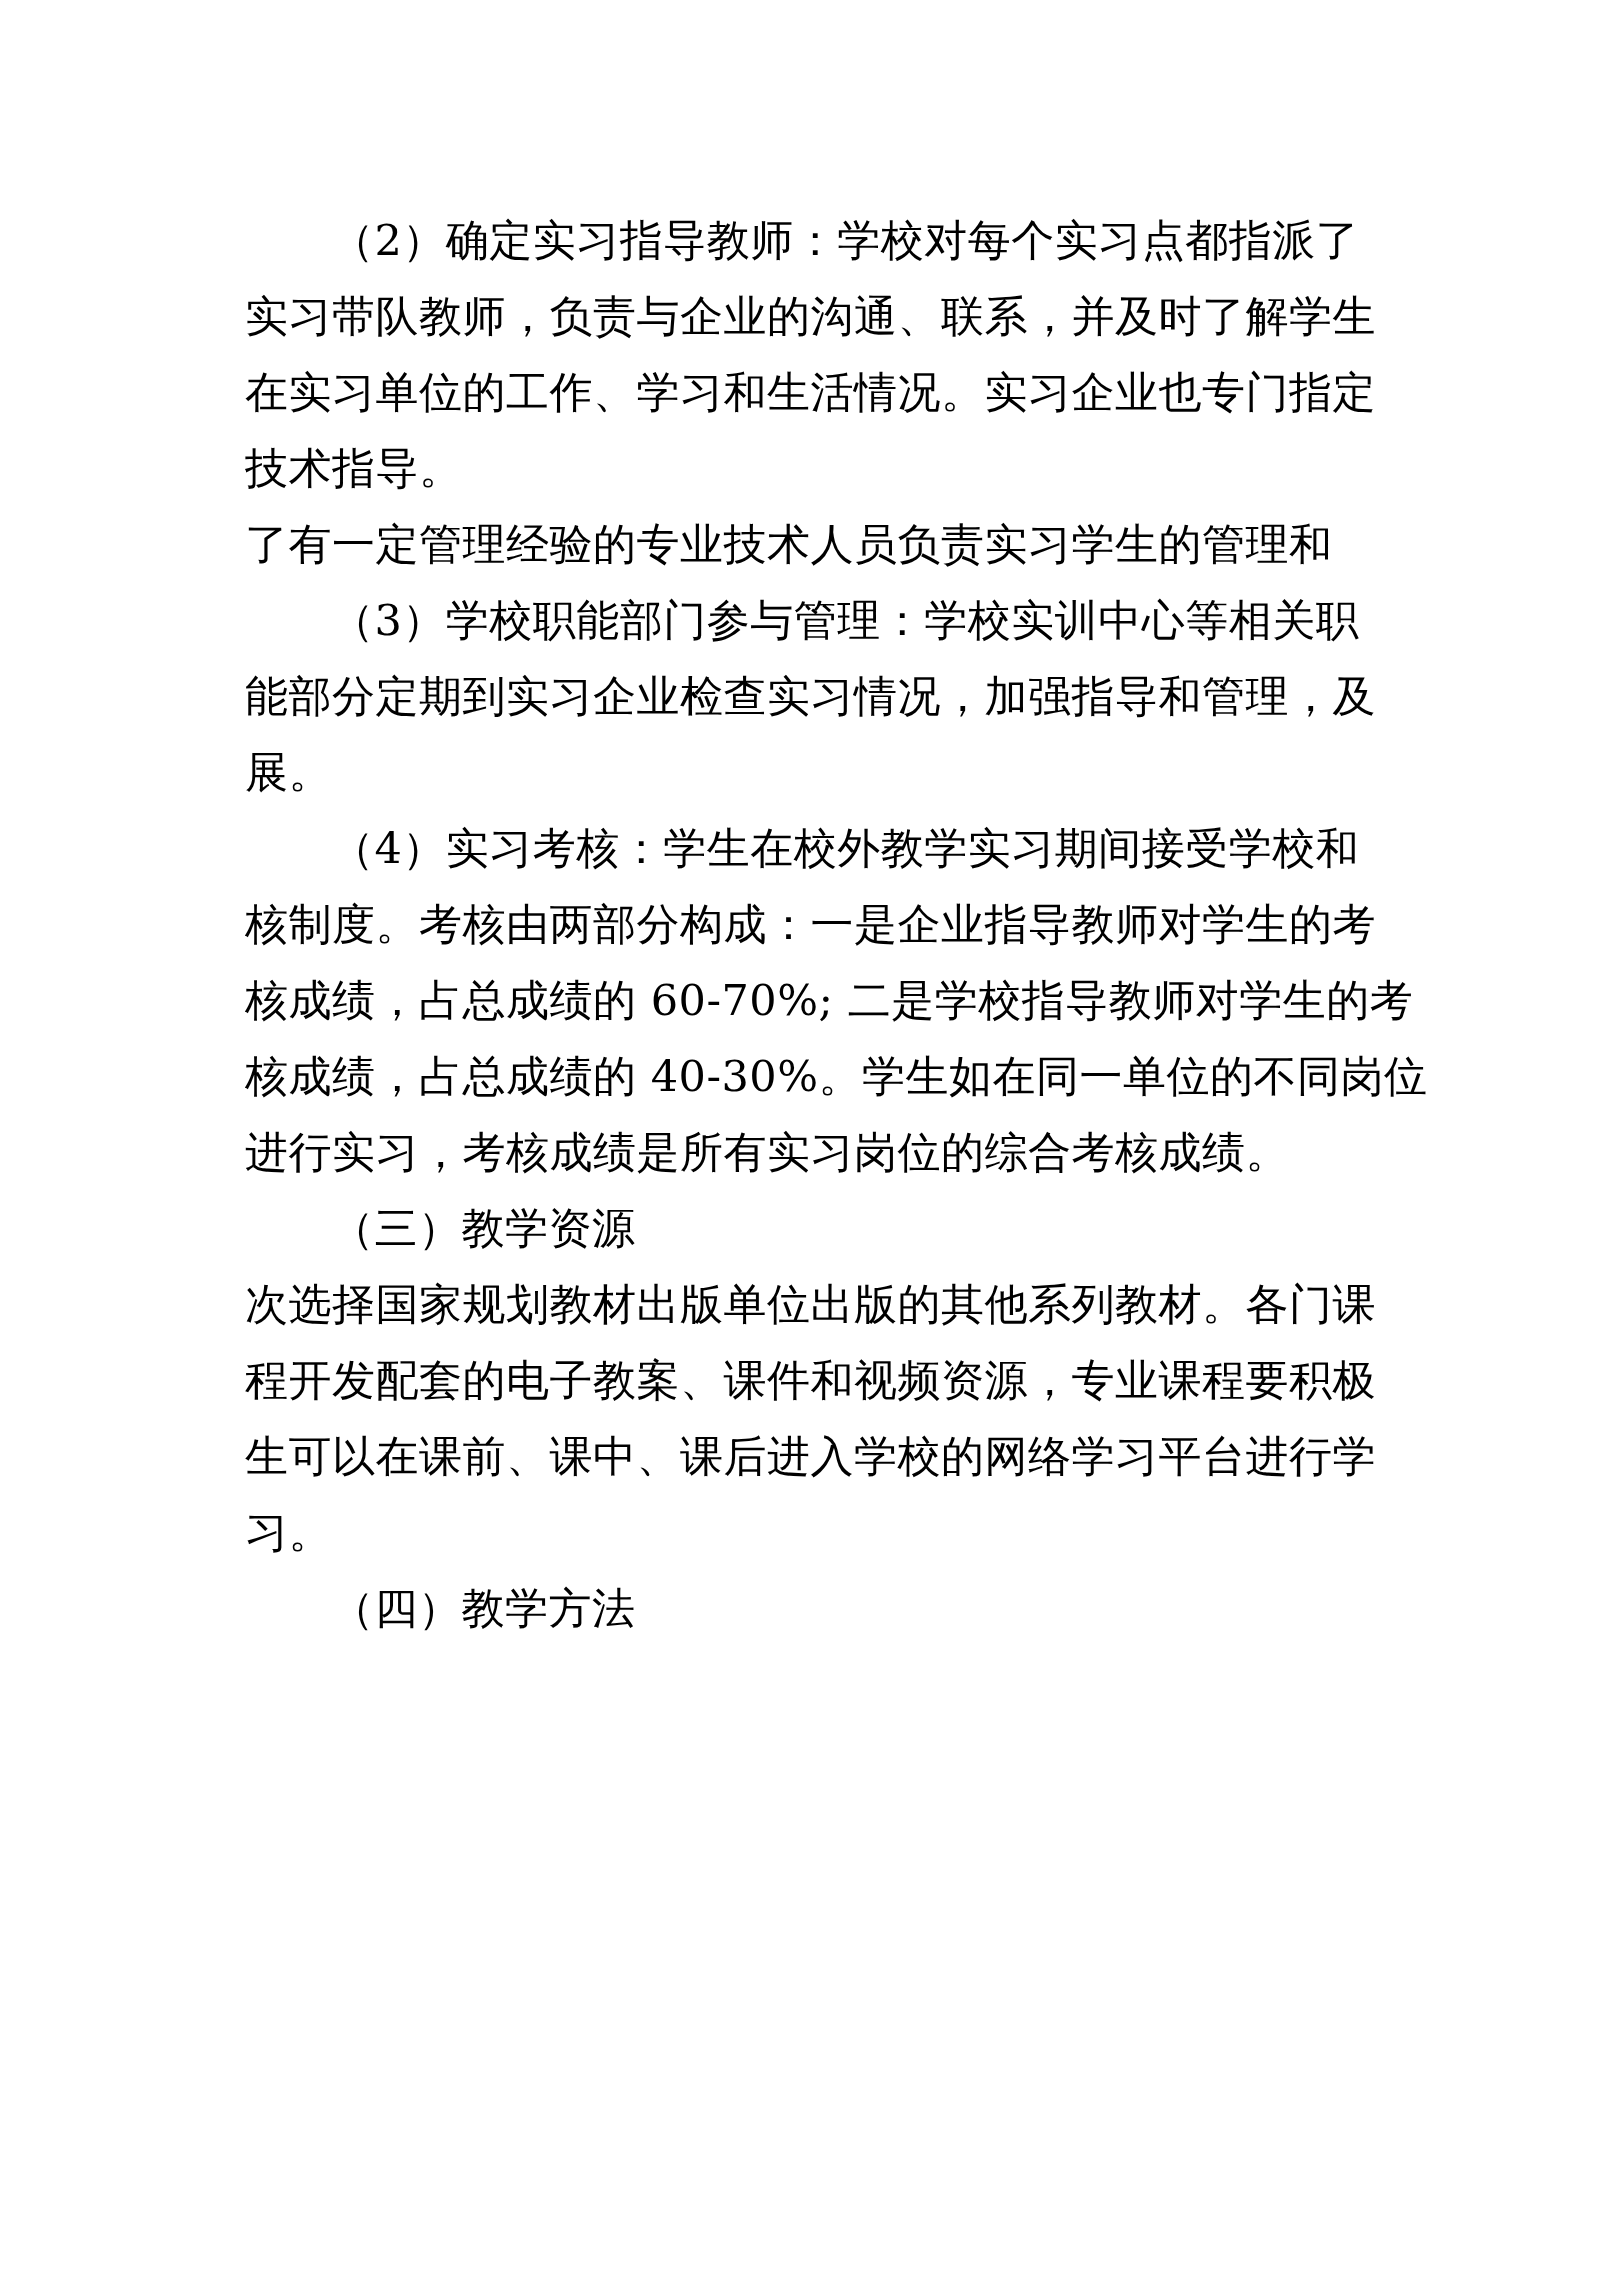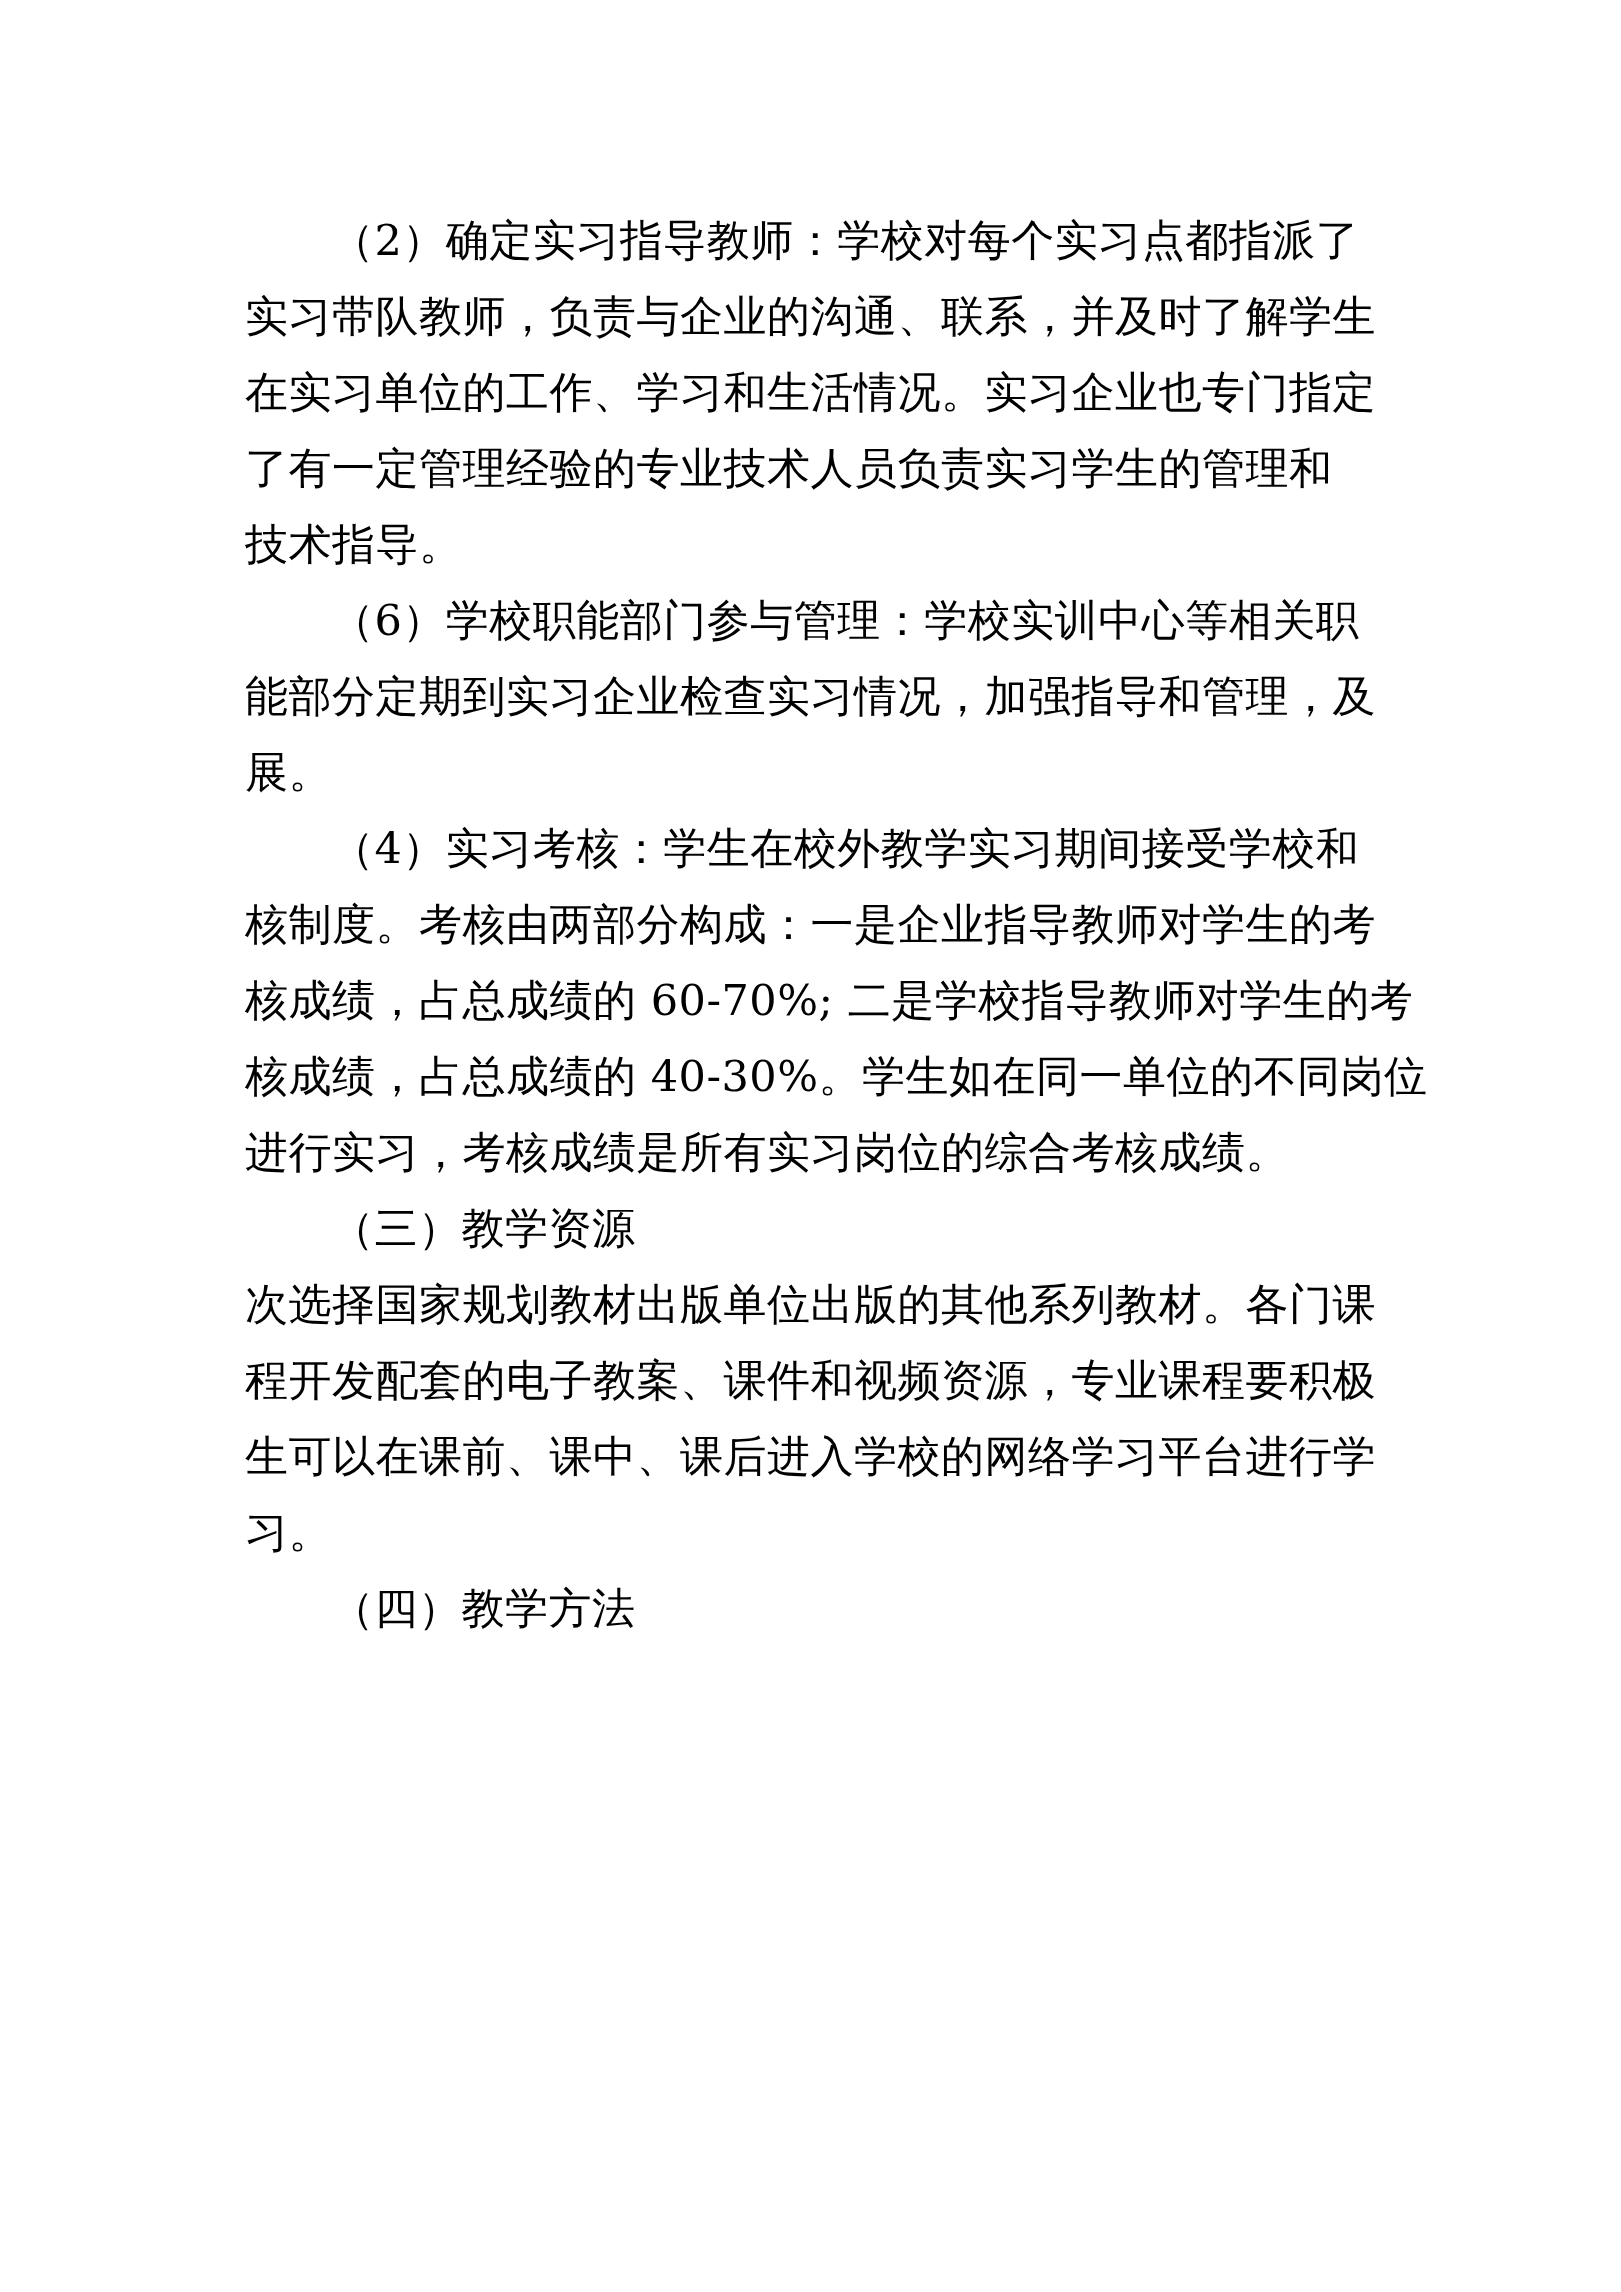--- a/index.html
+++ b/index.html
@@ -44,23 +44,23 @@
   }
 </style>
 </head>
 <body>
 
 <div class="page">
   <div class="textblock">
     <div class="line indent">（2）确定实习指导教师：学校对每个实习点都指派了</div>
     <div class="line">实习带队教师，负责与企业的沟通、联系，并及时了解学生</div>
     <div class="line">在实习单位的工作、学习和生活情况。实习企业也专门指定</div>
+    <div class="line">技术指导。</div>
     <div class="line">了有一定管理经验的专业技术人员负责实习学生的管理和</div>
-    <div class="line">技术指导。</div>
-    <div class="line indent">（6）学校职能部门参与管理：学校实训中心等相关职</div>
+    <div class="line indent">（3）学校职能部门参与管理：学校实训中心等相关职</div>
     <div class="line">能部分定期到实习企业检查实习情况，加强指导和管理，及</div>
     <div class="line">展。</div>
     <div class="line indent">（4）实习考核：学生在校外教学实习期间接受学校和</div>
     <div class="line">核制度。考核由两部分构成：一是企业指导教师对学生的考</div>
     <div class="line">核成绩，占总成绩的 60-70%; 二是学校指导教师对学生的考</div>
     <div class="line">核成绩，占总成绩的 40-30%。学生如在同一单位的不同岗位</div>
     <div class="line">进行实习，考核成绩是所有实习岗位的综合考核成绩。</div>
     <div class="line indent">（三）教学资源</div>
     <div class="line">次选择国家规划教材出版单位出版的其他系列教材。各门课</div>
     <div class="line">程开发配套的电子教案、课件和视频资源，专业课程要积极</div>

